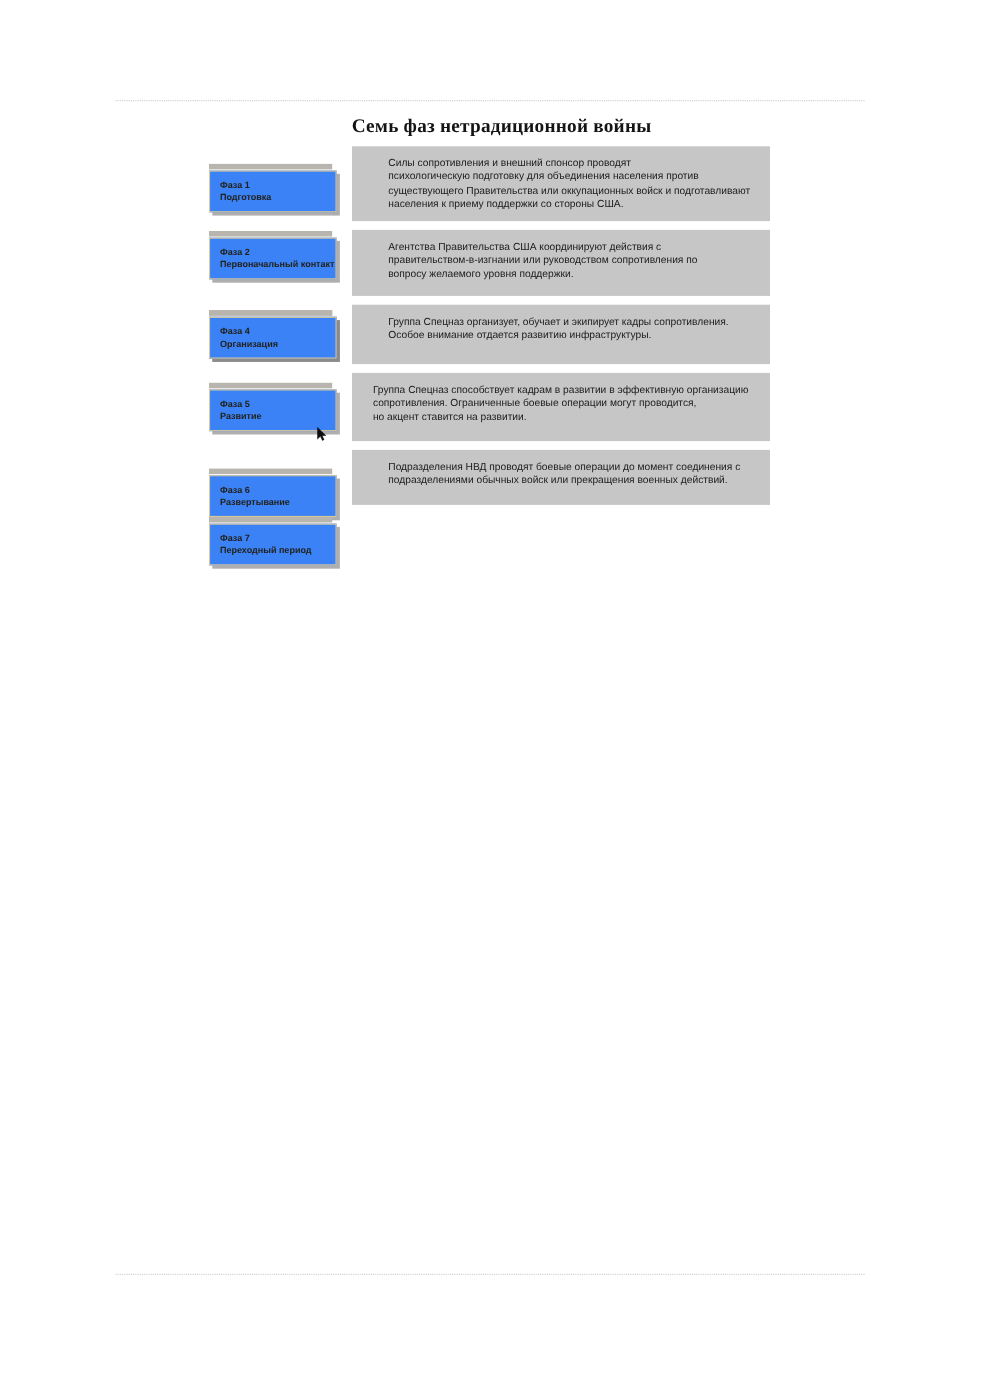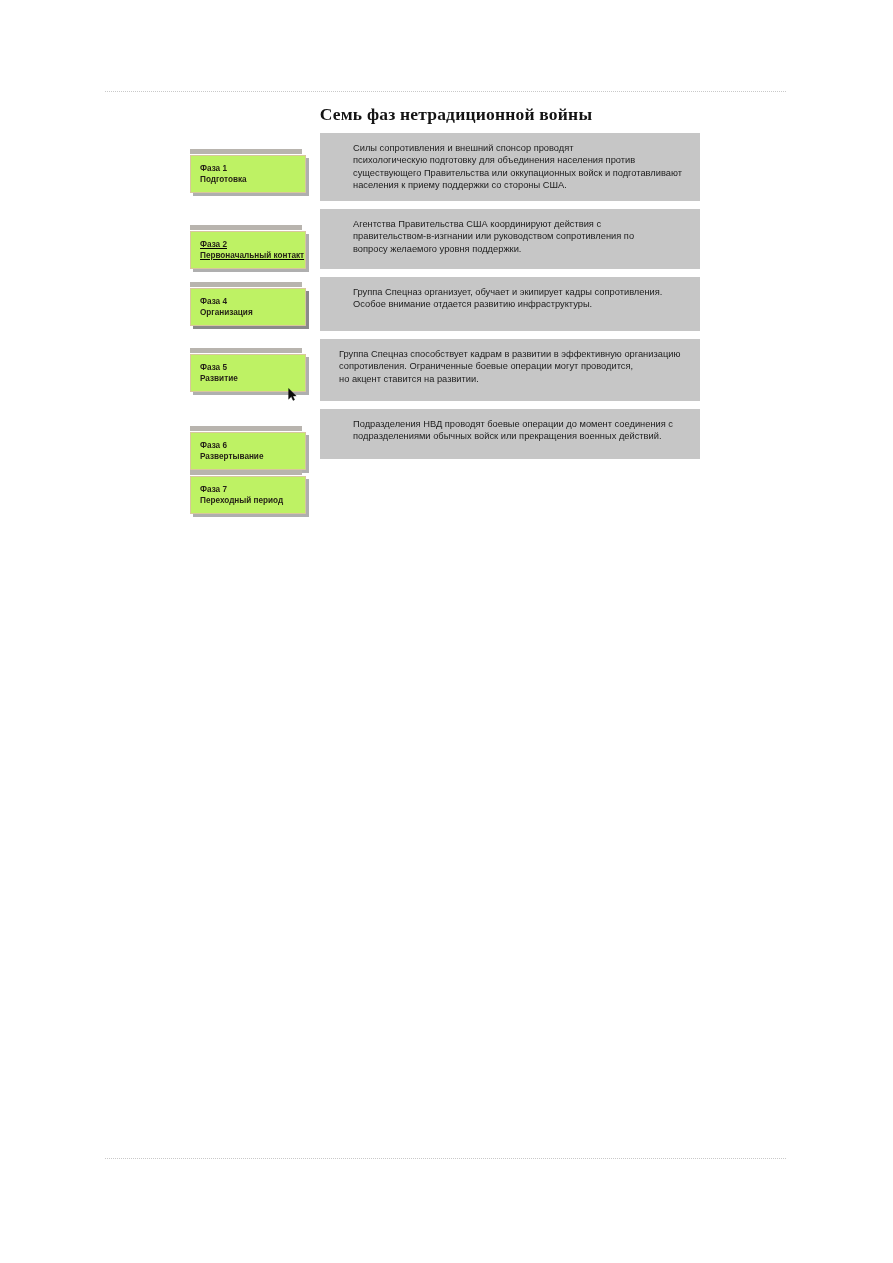--- a/index.html
+++ b/index.html
@@ -68,21 +68,21 @@
     white-space: nowrap;
   }
 
   
   .phase-label {
     position: absolute;
     left: 0;
     top: 9px;
     width: 116px;
     box-sizing: border-box;
-    background: #bef264;
+    background: #3b82f6;
     border: 1px solid #d8c79c;
     padding: 7px 8px 7px 9px;
     z-index: 3;
     box-shadow: 3px 3px 0 rgba(110,110,110,0.55);
   }
   
   .phase-label::before {
     content: "";
     position: absolute;
     left: -1px;
@@ -104,21 +104,21 @@
     font-weight: bold;
     color: #231f16;
     line-height: 11px;
     white-space: nowrap;
   }
 
   
   .r1 .phase-desc { min-height: 68px; }
   .r1 .phase-label { top: 22px; }
   .r2 .phase-desc { min-height: 60px; }
-  .r2 .phase-label { top: 22px; text-decoration: underline; }
+  .r2 .phase-label { top: 7px; }
   .r3 .phase-desc { min-height: 54px; }
   .r3 .phase-label { top: 11px; }
   .r4 .phase-desc { min-height: 54px; }
   .r4 .phase-label { top: 11px; }
   .r5 .phase-desc { min-height: 62px; padding-left: 19px; }
   .r5 .phase-label { top: 15px; }
   .r6 .phase-desc { min-height: 50px; }
   .r6 .phase-label { top: 23px; }
   .r7 .phase-desc { min-height: 50px; }
   .r7 .phase-label { top: 9px; }

